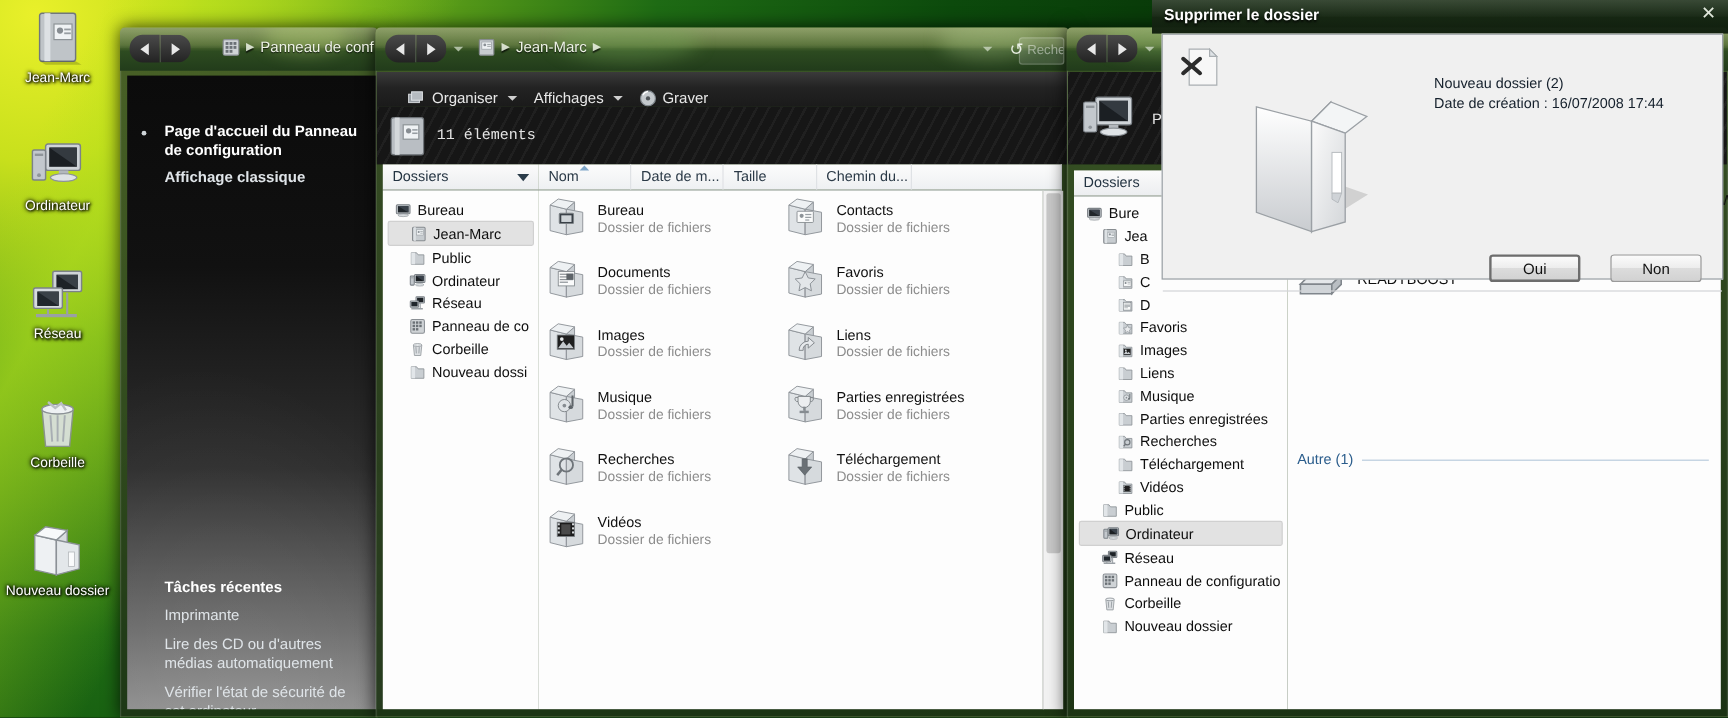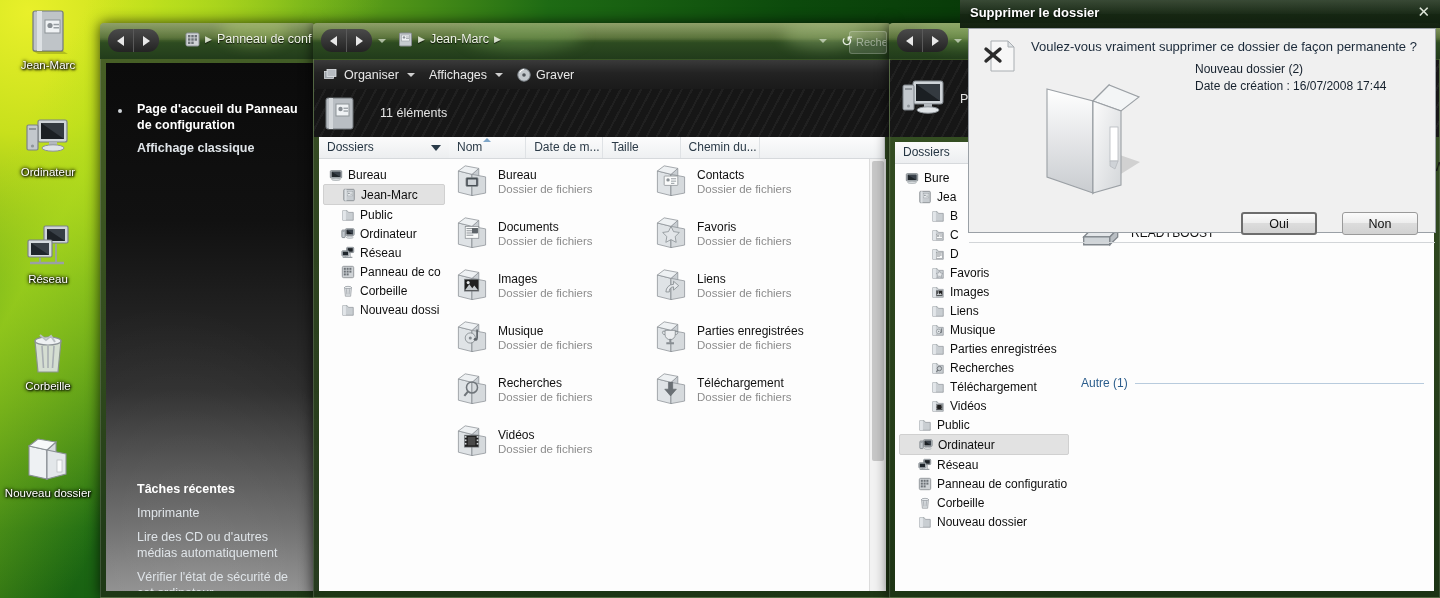--- a/index.html
+++ b/index.html
@@ -65,22 +65,22 @@
   .navchev{position:absolute;z-index:3;width:0;height:0;
     border-left:4px solid transparent;border-right:4px solid transparent;border-top:4px solid rgba(210,220,200,.75);}
   .crumbs{position:absolute;z-index:3;display:flex;align-items:center;gap:5px;
     color:#eef3e6;font-size:12.5px;text-shadow:0 1px 1px rgba(0,0,0,.8);}
   .crumbs .sep{font-size:9px;opacity:.85;}
   .searchbox{position:absolute;z-index:3;height:21px;border-radius:3px;
     background:rgba(255,255,255,.13);border:1px solid rgba(255,255,255,.20);
     color:rgba(255,255,255,.45);font-size:11px;line-height:21px;padding-left:6px;overflow:hidden;}
   .refresh{position:absolute;z-index:3;color:#e6ede0;font-size:14px;}
   
-  .toolbar{position:absolute;left:1px;right:1px;display:flex;align-items:center;gap:14px;
-    padding-left:10px;box-sizing:border-box;
+  .toolbar{position:absolute;left:1px;right:1px;display:flex;align-items:flex-end;gap:14px;
+    padding-left:26px;box-sizing:border-box;
     background:linear-gradient(180deg,#3a3a3a 0%,#232323 45%,#1a1a1a 100%);
     color:#e8e8e8;font-size:12.5px;}
   .tbitem{display:flex;align-items:center;gap:5px;white-space:nowrap;}
   .tbcaret{width:0;height:0;border-left:4px solid transparent;border-right:4px solid transparent;
     border-top:4px solid #cfcfcf;margin-left:3px;}
   
   .banner{position:absolute;left:1px;right:1px;overflow:hidden;
     background:#161616;color:#e4e4e4;display:flex;align-items:center;}
   .banner .stripes{position:absolute;inset:0;
     background:repeating-linear-gradient(118deg,rgba(255,255,255,.045) 0 2px,rgba(0,0,0,0) 2px 9px);}
@@ -320,21 +320,21 @@
     <div style="position:relative;margin-left:9px;">
       <svg width="35" height="35" viewBox="0 0 35 35">
         <rect x="3" y="2" width="27" height="31" rx="2" fill="#b9bec3" stroke="#6f7479"></rect>
         <rect x="6" y="2" width="4" height="31" fill="#d4d8db"></rect>
         <rect x="13" y="8" width="13" height="12" fill="#eff2f4" stroke="#8d9397"></rect>
         <circle cx="17.5" cy="13" r="2.2" fill="#878d92"></circle>
         <rect x="20.5" y="11.6" width="4.5" height="1.3" fill="#979da2"></rect>
         <rect x="20.5" y="14.4" width="4.5" height="1.3" fill="#979da2"></rect>
       </svg>
     </div>
-    <span style="position:relative;margin-left:22px;font-size:12.5px;">11 éléments</span>
+    <span style="position:relative;margin-left:6px;font-size:12.5px;font-family:Liberation Mono, monospace;">11 éléments</span>
   </div>
 
   <div class="treehdr" style="left:6px;top:114px;width:130px;height:22px;">
     <span>Dossiers</span>
     <span class="tchev"></span>
   </div>
 
   <div class="pane-white" style="left:6px;top:136px;width:130px;height:432px;">
     <div class="tree" id="ex-tree" style="top:6px;padding:0 4px;">
         <div class="trow" style="padding-left: 6px;">
@@ -943,21 +943,20 @@
       <svg width="38" height="40" viewBox="0 0 38 40">
         <path d="M8 4 H25 L31 10 V34 H8 Z" fill="#f7f7f7" stroke="#a9aeb2"></path>
         <path d="M25 4 V10 H31 Z" fill="#dfe3e6" stroke="#a9aeb2"></path>
         <g stroke="#2b2b2b" stroke-width="3.4" stroke-linecap="round">
           <line x1="3" y1="12" x2="17" y2="24"></line>
           <line x1="17" y1="12" x2="3" y2="24"></line>
         </g>
       </svg>
     </div>
 
-    <div class="dq">Voulez-vous vraiment supprimer ce dossier de façon permanente ?</div>
 
     <div style="position:absolute;left:66px;top:38px;">
       <svg width="130" height="130" viewBox="0 0 130 130">
         <defs>
           <linearGradient id="fgA" x1="0" y1="0" x2="1" y2="1">
             <stop offset="0" stop-color="#fbfbfb"></stop>
               <stop offset="1" stop-color="#d3d6d9"></stop>
           </linearGradient>
           <linearGradient id="fgB" x1="0" y1="0" x2="0" y2="1">
             <stop offset="0" stop-color="#ffffff"></stop>

